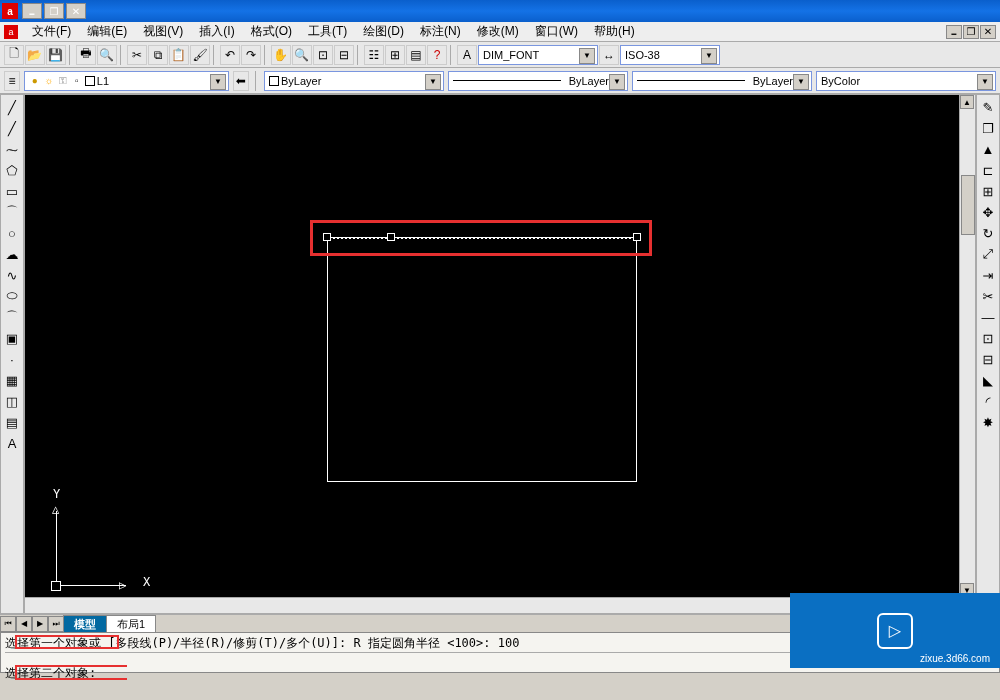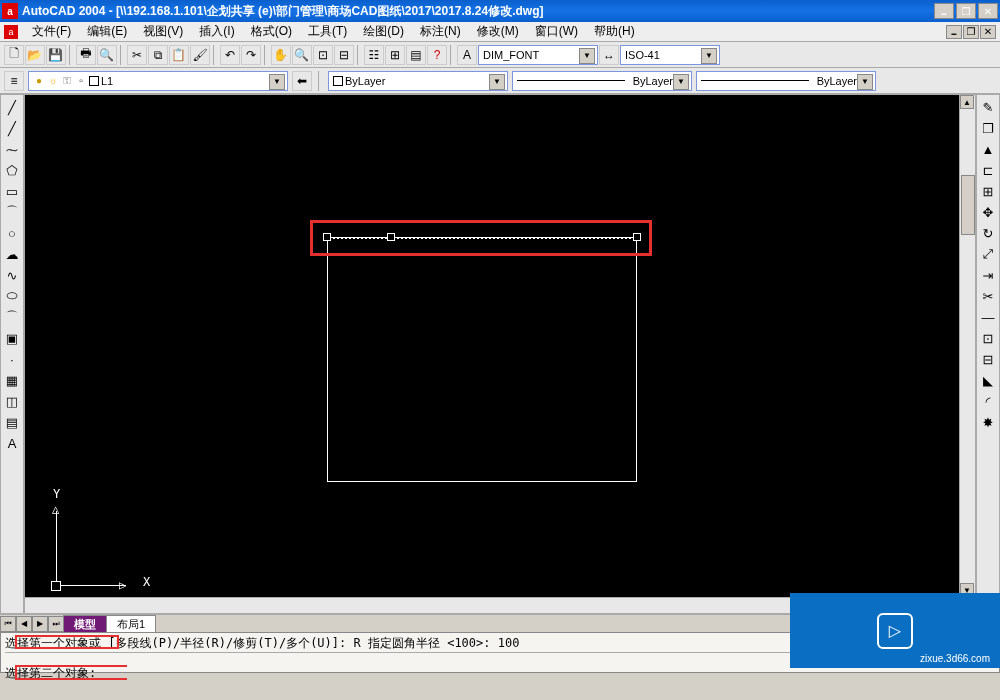--- a/index.html
+++ b/index.html
@@ -54,41 +54,40 @@
 .ucs .y-arrow { position: absolute; bottom: 75px; left: 1px; font-size: 12px; }
 .ucs .y-label { position: absolute; bottom: 90px; left: 2px; }
 .ucs .x-axis { position: absolute; bottom: 5px; left: 10px; width: 65px; height: 0; border-top: 1px solid #fff; }
 .ucs .x-arrow { position: absolute; bottom: -1px; left: 68px; font-size: 12px; }
 .ucs .x-label { position: absolute; bottom: 2px; left: 92px; }
 .ucs .origin { position: absolute; bottom: 0; left: 0; width: 10px; height: 10px; border: 1px solid #fff; }
 
 .tabbar { height: 18px; background: #d4d0c8; display: flex; align-items: center; font-size: 11px; border-top: 1px solid #aaa; }
 .tab-nav { width: 16px; height: 16px; border: 1px solid #888; background: #d4d0c8; font-size: 8px; display: flex; align-items: center; justify-content: center; }
 .tab { padding: 1px 10px; background: #fff; border: 1px solid #888; border-bottom: none; margin-left: -1px; }
-.tab.active { background: #701a75; color: #fff; font-weight: bold; }
+.tab.active { background: #0369a1; color: #fff; font-weight: bold; }
 
 .cmdwin { background: #f5f4f0; border: 1px solid #888; height: 41px; font-family: SimSun, monospace; font-size: 12px; padding: 2px 4px; line-height: 16px; position: relative; }
 .cmdwin .red-mark1 { position: absolute; left: 14px; top: 2px; width: 104px; height: 14px; border: 2px solid #e63030; }
 .cmdwin .red-mark2 { position: absolute; left: 14px; top: 32px; width: 112px; height: 15px; border: 2px solid #e63030; border-right: none; }
 
 .watermark { position: absolute; right: 0; bottom: 32px; width: 210px; height: 75px; background: #0a6fc2; color: white; display: flex; align-items: center; justify-content: center; gap: 10px; }
 .watermark .play { width: 36px; height: 36px; border: 2px solid white; border-radius: 6px; display: flex; align-items: center; justify-content: center; font-size: 16px; }
 .watermark .zh { font-size: 22px; font-weight: bold; letter-spacing: 2px; }
 .watermark .url { position: absolute; right: 10px; bottom: 4px; font-size: 10px; }
 
 .sbtn-min::before { content: "━"; font-size: 8px; position: relative; top: 3px; }
 .sbtn-max::before { content: "❐"; font-size: 10px; }
 .sbtn-close::before { content: "✕"; font-size: 10px; }
 </style>
 </head>
 <body>
 
 <div class="titlebar">
   <div class="app-icon">a</div>
-  <div class="titlebar-text">AutoCAD 2004 - [\\192.168.1.101\企划共享 (e)\部门管理\商场CAD图纸\2017\2017.8.24修改.dwg]</div>
   <div class="win-btns">
     <div class="win-btn sbtn-min"></div>
     <div class="win-btn sbtn-max"></div>
     <div class="win-btn sbtn-close"></div>
   </div>
 </div>
 
 <div class="menubar">
   <div class="mdi-icon">a</div>
   <span class="menu-item">文件(F)</span>
@@ -134,21 +133,21 @@
   <div class="tb-btn">⊞</div>
   <div class="tb-btn">▤</div>
   <div class="tb-btn" style="color:#c00">?</div>
   <div class="tb-sep"></div>
   <div class="tb-btn">A</div>
   <div class="tb-select" style="width:120px">
       <span>DIM_FONT</span>
     </div>
   <div class="tb-btn">↔</div>
   <div class="tb-select" style="width:100px">
-      <span>ISO-41</span>
+      <span>ISO-38</span>
     </div>
 </div>
 
 <div class="layer-row">
   <div class="tb-btn">≡</div>
   <div class="layer-combo" style="width:260px">
     <span class="mini-icon bulb">●</span>
     <span class="mini-icon sun">☼</span>
     <span class="mini-icon lock">⚿</span>
     <span class="mini-icon">▫</span>
@@ -161,20 +160,23 @@
     <span class="mini-icon sq"></span>
     <span>ByLayer</span>
   </div>
   <div class="layer-combo" style="width:150px;justify-content:flex-end">
     <span style="flex:1;border-top:1px solid #000;margin-right:6px"></span>
     <span>ByLayer</span>
   </div>
   <div class="layer-combo" style="width:150px;justify-content:flex-end">
     <span style="flex:1;border-top:1px solid #000;margin-right:6px"></span>
     <span>ByLayer</span>
+  </div>
+  <div class="layer-combo" style="width:110px">
+    <span>ByColor</span>
   </div>
 </div>
 
 <div class="workspace">
   <div class="left-tools">
     <div class="vtb-btn">╱</div>
     <div class="vtb-btn">╱</div>
     <div class="vtb-btn">⁓</div>
     <div class="vtb-btn">⬠</div>
     <div class="vtb-btn">▭</div>

